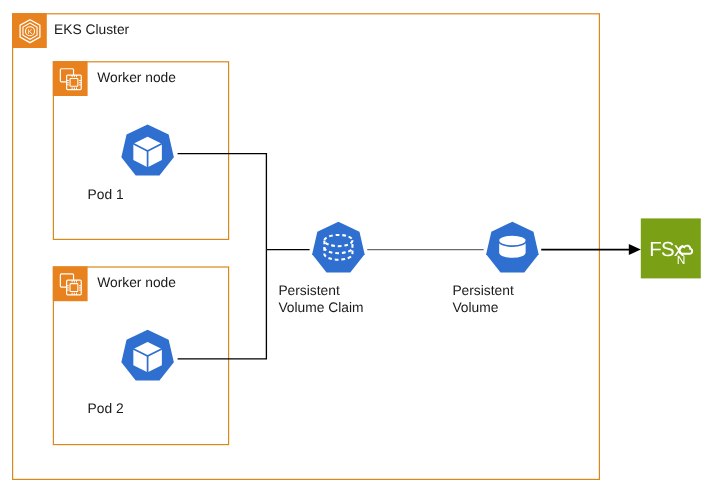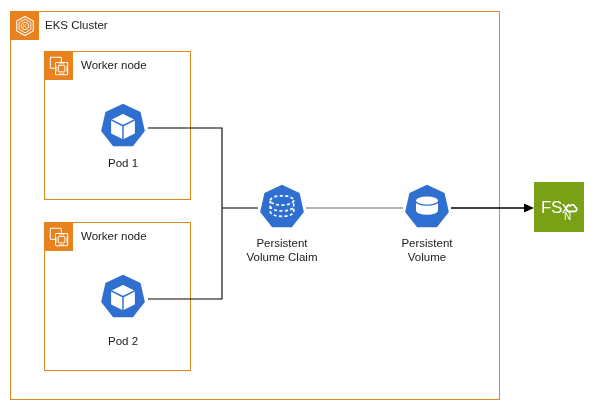--- a/index.html
+++ b/index.html
@@ -67,21 +67,21 @@
   .k8s-node svg { display: block; width: 54px; height: 54px; }
   #pod-1-icon { left: 96px; top: 101px; }
   #pod-2-icon { left: 96px; top: 272px; }
   #pvc-icon   { left: 255px; top: 182px; }
   #pv-icon    { left: 400px; top: 182px; }
 
   .node-label {
     position: absolute;
     font-size: 11.5px;
     color: #1a1a1a;
-    text-align: center;
+    text-align: left;
     line-height: 14px;
     white-space: pre-line;
   }
   #pod-1-label { left: 73px;  top: 156px; width: 100px; }
   #pod-2-label { left: 73px;  top: 334px; width: 100px; }
   #pvc-label   { left: 232px; top: 236px; width: 100px; }
   #pv-label    { left: 377px; top: 236px; width: 100px; }
 
   
   #fsx-icon {

